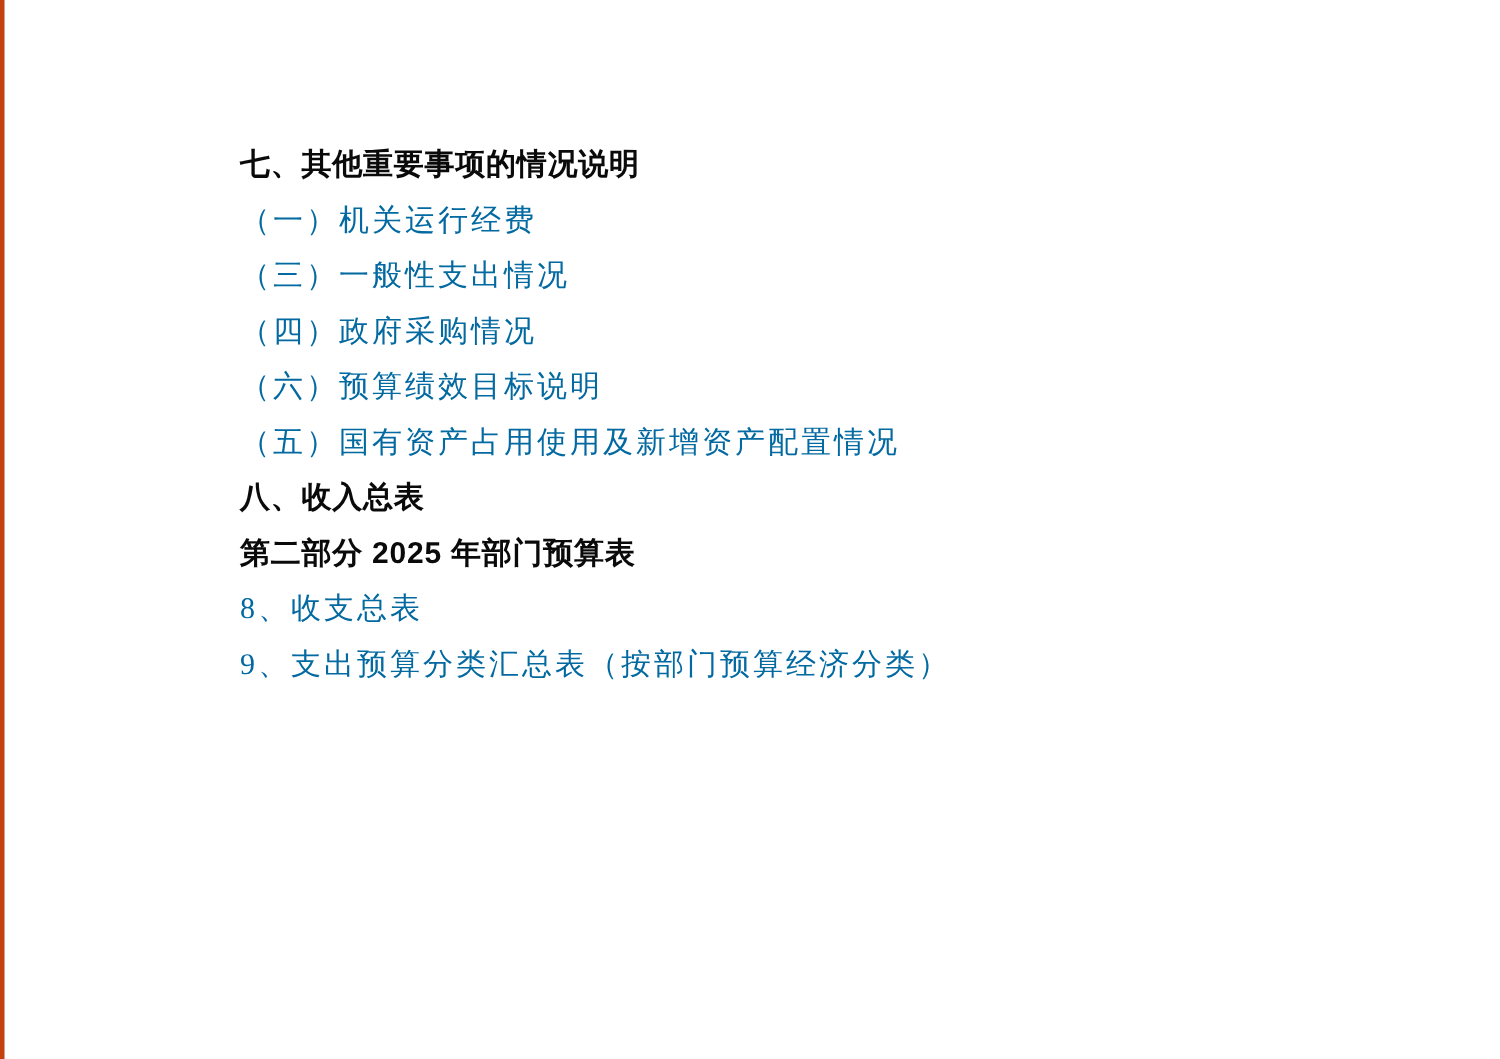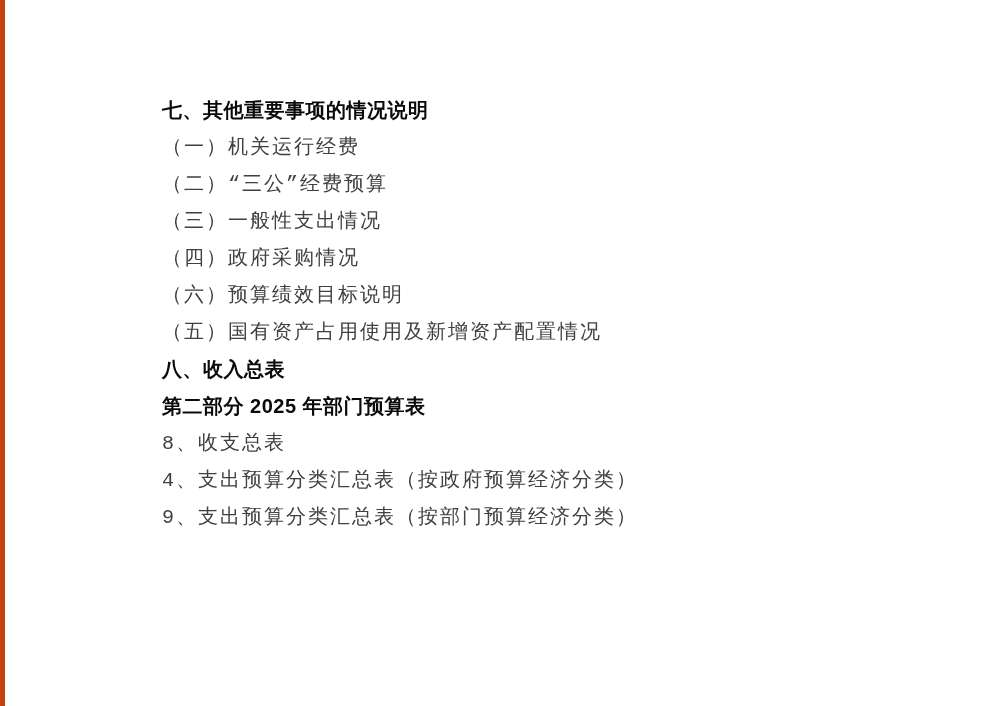--- a/index.html
+++ b/index.html
@@ -6,56 +6,54 @@
     margin: 0;
     padding: 0;
     background: #ffffff;
   }
   .page {
     position: relative;
     width: 1000px;
     height: 706px;
     background: #ffffff;
     overflow: hidden;
-    border-left: 5px solid #c2410c;
+    border-left: 3px solid #c2410c;
     box-sizing: border-box;
   }
   .content {
     position: absolute;
     left: 157px;
     top: 92px;
   }
   .doc-line {
     height: 37px;
     line-height: 37px;
     white-space: nowrap;
     font-size: 20px;
     letter-spacing: 2px;
-    color: #404040;
-    font-family: Liberation Mono, monospace;
+    color: #0369a1;
+    font-family: Liberation Serif, serif;
   }
   .doc-line.heading {
     font-family: "Liberation Sans", "DejaVu Sans", sans-serif;
     font-weight: bold;
     font-size: 20px;
     letter-spacing: 0.5px;
     color: #0a0a0a;
   }
 </style>
 </head>
 <body>
 
 <div class="page">
   <div class="content">
     <div class="doc-line heading">七、其他重要事项的情况说明</div>
     <div class="doc-line">（一）机关运行经费</div>
-    <div class="doc-line">（二）“三公”经费预算</div>
     <div class="doc-line">（三）一般性支出情况</div>
     <div class="doc-line">（四）政府采购情况</div>
     <div class="doc-line">（六）预算绩效目标说明</div>
     <div class="doc-line">（五）国有资产占用使用及新增资产配置情况</div>
     <div class="doc-line heading">八、收入总表</div>
     <div class="doc-line heading">第二部分 2025 年部门预算表</div>
     <div class="doc-line">8、收支总表</div>
-    <div class="doc-line">4、支出预算分类汇总表（按政府预算经济分类）</div>
     <div class="doc-line">9、支出预算分类汇总表（按部门预算经济分类）</div>
   </div>
 </div>
 
 </body></html>

